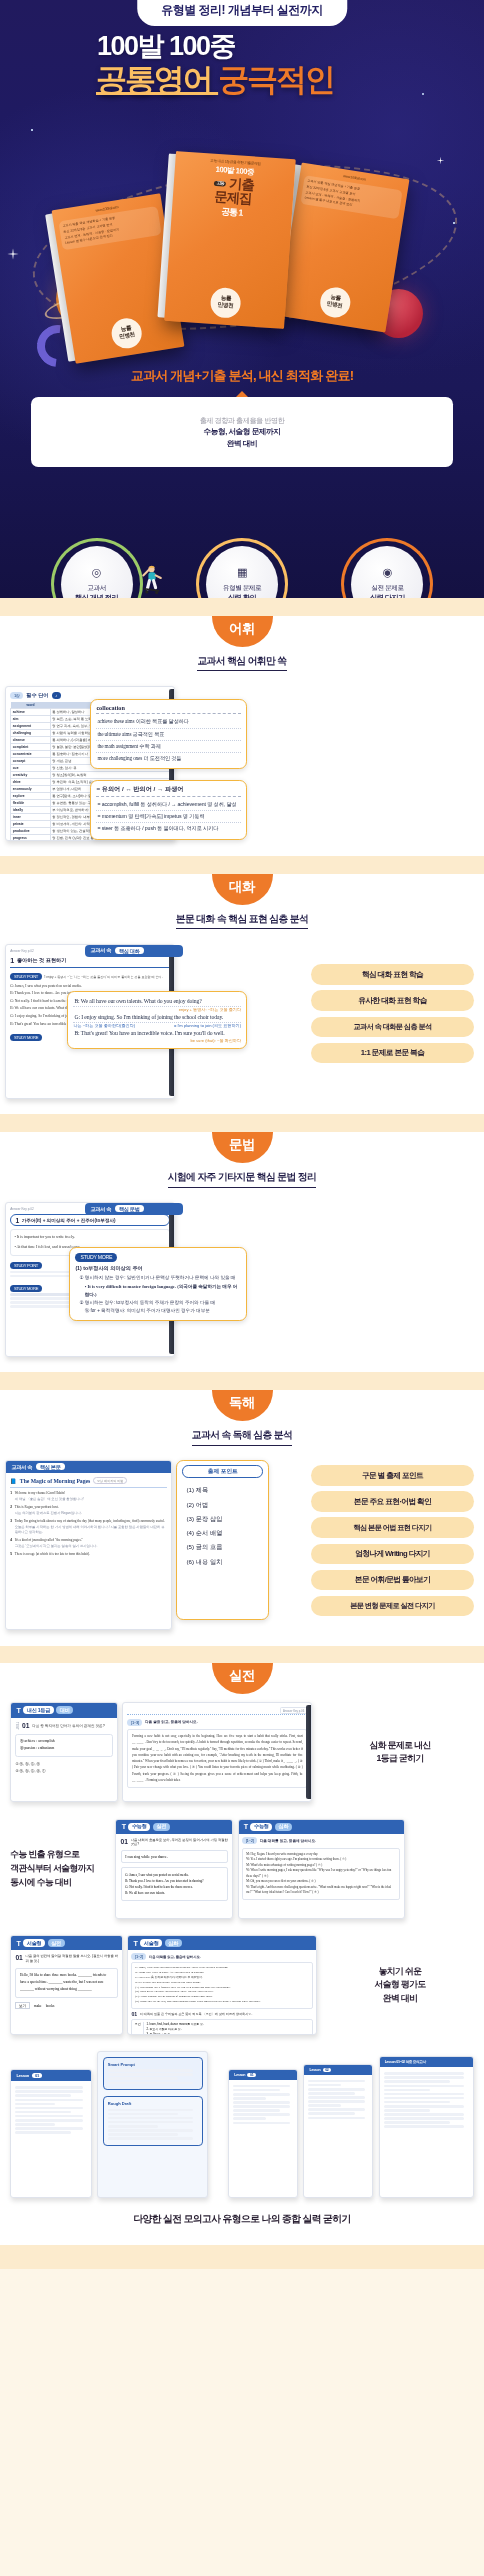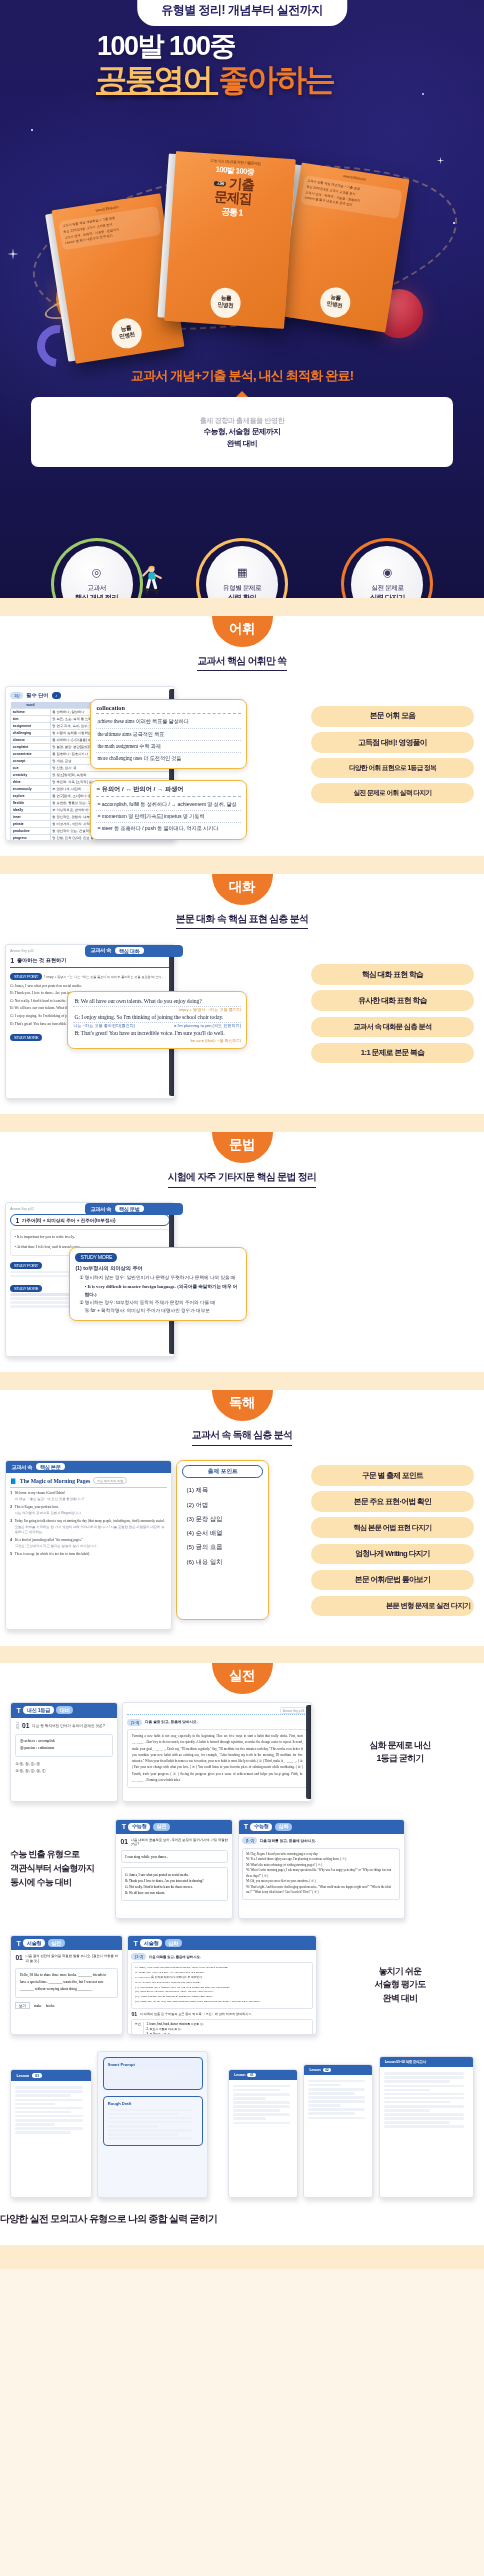--- a/index.html
+++ b/index.html
@@ -230,21 +230,21 @@
   .prac-row { display:flex; align-items:center; gap:7.2px; padding:8.2px 10.3px; }
   .prac-shots { flex:0 0 309px; display:flex; gap:4.1px; align-items:flex-start; }
   .prac-cap {
     flex:1; font-size:8.8px; font-weight:bold; color:#2a2033;
     letter-spacing:-0.6px; line-height:1.55; text-align:center;
   }
   .prac-cap.left { text-align:left; }
 
   .grid-books { display:flex; gap:5.2px; padding:8.2px 10.3px 3.1px; align-items:flex-end; }
   .footer-cap {
-    text-align:left; font-size:9.8px; font-weight:bold; color:#2a2033;
+    text-align:center; font-size:9.8px; font-weight:bold; color:#2a2033;
     letter-spacing:-0.6px; padding:11.3px 0 14.4px;
   }
   .bottom-band { height:24px; background:#fcebcd; }
 </style>
 </head>
 <body>
 
 <div class="page">
 
   <div class="hero">
@@ -254,21 +254,21 @@
     <div class="star" style="left:453px;top:222px;width:1.5px;height:1.5px;"></div>
     <div class="star" style="left:77px;top:314px;width:2.6px;height:2.6px;background:#6fd2f5;box-shadow:0 0 6.2px #6fd2f5;"></div>
     <div class="spark" style="left:4.1px;top:245px;"></div>
     <div class="spark" style="left:435px;top:155px;width:11.3px;height:11.3px;"></div>
     <div class="swoosh"></div>
 
     <div class="ribbon">유형별 정리! 개념부터 실전까지</div>
 
     <div class="hero-logo">100발 100중</div>
     <div class="hero-title">
-      <span class="ht-a">공통영어 </span><span class="ht-b">좋아하는</span>
+      <span class="ht-a">공통영어 </span><span class="ht-b">궁극적인</span>
     </div>
 
     <div class="moon-c"></div>
     <div class="planet-ring"></div>
     <div class="planet-red"></div>
 
     <div class="book book-1">
       <div class="book-spine"></div>
       <div class="book-face">
         <div class="bk-top">www.100bal.com</div>
@@ -483,26 +483,20 @@
           </div>
 
           <div class="callout" style="position:absolute;left:85px;top:94px;width:157px;">
             <div class="ctitle">= 유의어 / ↔ 반의어 / → 파생어</div>
             <div class="crow">= accomplish, fulfill 통 성취하다 / → achievement 명 성취, 달성</div>
             <div class="crow">= momentum 명 탄력[가속도]   impetus 명 기동력</div>
             <div class="crow" style="border-bottom:none;">= steer 통 조종하다 / push 통 몰아대다, 억지로 시키다</div>
           </div>
         </div>
 
-        <div class="pill-col">
-          <div class="pill">본문 어휘 모음</div>
-          <div class="pill">고득점 대비! 영영풀이</div>
-          <div class="pill" style="font-size:6.7px;">다양한 어휘 표현으로 1등급 정복</div>
-          <div class="pill" style="font-size:6.7px;">실전 문제로 어휘 실력 다지기</div>
-        </div>
       </div>
     </div>
 
     <div class="band"></div>
 
     <div class="sec">
       <div class="sec-tab">대화</div>
       <div class="sec-sub">본문 대화 속 핵심 표현 심층 분석</div>
       <div class="sec-body">
         <div class="shot-col">
@@ -658,21 +652,21 @@
             </div>
           </div>
         </div>
 
         <div class="pill-col" style="padding-top:5.2px;">
           <div class="pill">구문 별 출제 포인트</div>
           <div class="pill">본문 주요 표현·어법 확인</div>
           <div class="pill" style="font-size:7.2px;">핵심 본문 어법 표현 다지기</div>
           <div class="pill">엄청나게 Writing 다지기</div>
           <div class="pill">본문 어휘/문법 톺아보기</div>
-          <div class="pill" style="font-size:7.2px;text-align:right;">본문 변형 문제로 실전 다지기</div>
+          <div class="pill" style="font-size:7.2px;">본문 변형 문제로 실전 다지기</div>
         </div>
       </div>
     </div>
 
     <div class="band"></div>
 
     <div class="sec">
       <div class="sec-tab">실전</div>
 
       <div class="prac-row">

